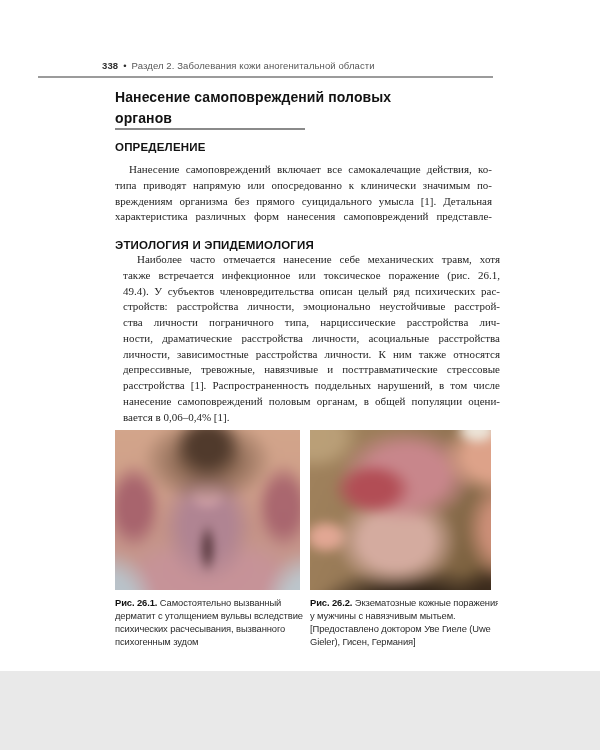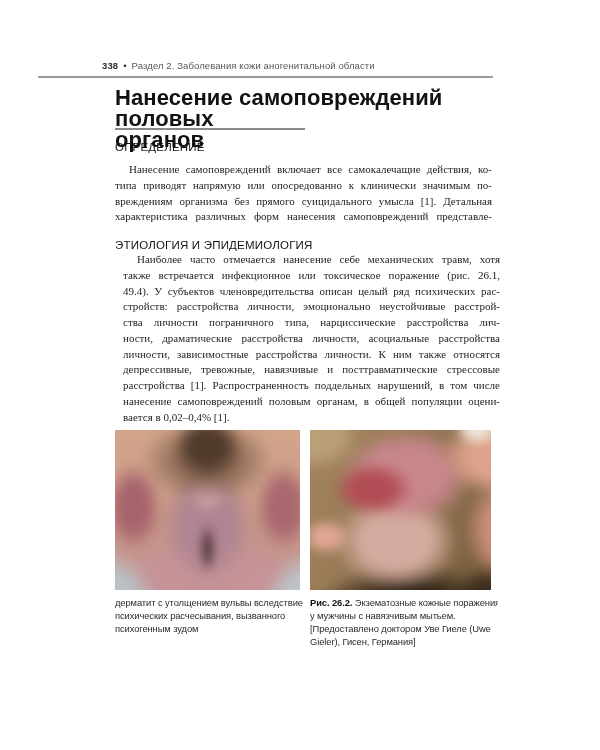--- a/index.html
+++ b/index.html
@@ -9,21 +9,21 @@
     --heading:#121212;
     --rule:#9b9b9b;
     --title-underline:#8a8a8a;
     --caption:#2b2b2b;
     --running:#565656;
     --running-num:#2e2e2e;
   }
   html,body{margin:0;padding:0;background:#e9e9e9;}
   .page{
     position:relative;
-    width:600px;height:750px;
+    width:600px;height:671px;
     margin:0 auto;
     background:var(--page-bg);
     font-family:"Liberation Serif",serif;
     color:var(--text);
     overflow:hidden;
   }
   
   .running-head{
     position:absolute;left:102px;top:60px;
     font-family:"Liberation Sans",sans-serif;
@@ -33,32 +33,32 @@
   .running-head .pagenum{font-weight:bold;color:var(--running-num);}
   .running-head .bullet{margin:0 5px;color:var(--running-num);}
   .head-rule{
     position:absolute;left:38px;top:76px;width:455px;height:2px;
     background:var(--rule);
   }
   
   .chapter-title{
     position:absolute;left:115px;top:87px;width:400px;
     font-family:"Liberation Sans",sans-serif;
-    font-size:22px;font-weight:bold;color:var(--heading);
+    font-size:14px;font-weight:bold;color:var(--heading);
     line-height:21px;margin:0;letter-spacing:0.1px;
   }
   .title-rule{
     position:absolute;left:115px;top:128px;width:190px;height:2px;
     background:var(--title-underline);
   }
   
   .sec{
     position:absolute;left:115px;margin:0;
     font-family:"Liberation Sans",sans-serif;
-    font-size:11.5px;font-weight:normal;color:var(--heading);
+    font-size:11.5px;font-weight:bold;color:var(--heading);
     letter-spacing:0.2px;white-space:nowrap;
   }
   .sec1{top:141px;}
   .sec2{top:239px;}
   
   .para{position:absolute;left:115px;width:377px;font-size:11px;}
   .p1{top:162px;}
   .p2{top:252px;margin-left:8px;}
   .tline{
     height:15.75px;line-height:15.75px;overflow:hidden;
@@ -144,31 +144,32 @@
       <div class="tline first">Наиболее часто отмечается нанесение себе механических травм, хотя</div>
       <div class="tline">также встречается инфекционное или токсическое поражение (рис. 26.1,</div>
       <div class="tline">49.4). У субъектов членовредительства описан целый ряд психических рас-</div>
       <div class="tline">стройств: расстройства личности, эмоционально неустойчивые расстрой-</div>
       <div class="tline">ства личности пограничного типа, нарциссические расстройства лич-</div>
       <div class="tline">ности, драматические расстройства личности, асоциальные расстройства</div>
       <div class="tline">личности, зависимостные расстройства личности. К ним также относятся</div>
       <div class="tline">депрессивные, тревожные, навязчивые и посттравматические стрессовые</div>
       <div class="tline">расстройства [1]. Распространенность поддельных нарушений, в том числе</div>
       <div class="tline">нанесение самоповреждений половым органам, в общей популяции оцени-</div>
-      <div class="tline last">вается в 0,02–0,4% [1].</div>
+      <div class="tline last">вается в 0,06–0,4% [1].</div>
     </div>
 
   <div class="photo photo1">
       <div class="art art1"></div>
     </div>
   <div class="photo photo2">
       <div class="art art2"></div>
     </div>
 
   <div class="cap cap1">
+    <div class="cl"><b>Рис. 26.1.</b> <span>Самостоятельно вызванный</span></div>
     <div class="cl">дерматит с утолщением вульвы вследствие</div>
     <div class="cl">психических расчесывания, вызванного</div>
     <div class="cl">психогенным зудом</div>
   </div>
 
   <div class="cap cap2">
     <div class="cl"><b>Рис. 26.2.</b> <span>Экзематозные кожные поражения</span></div>
     <div class="cl">у мужчины с навязчивым мытьем.</div>
     <div class="cl">[Предоставлено доктором Уве Гиеле (Uwe</div>
     <div class="cl">Gieler), Гисен, Германия]</div>

